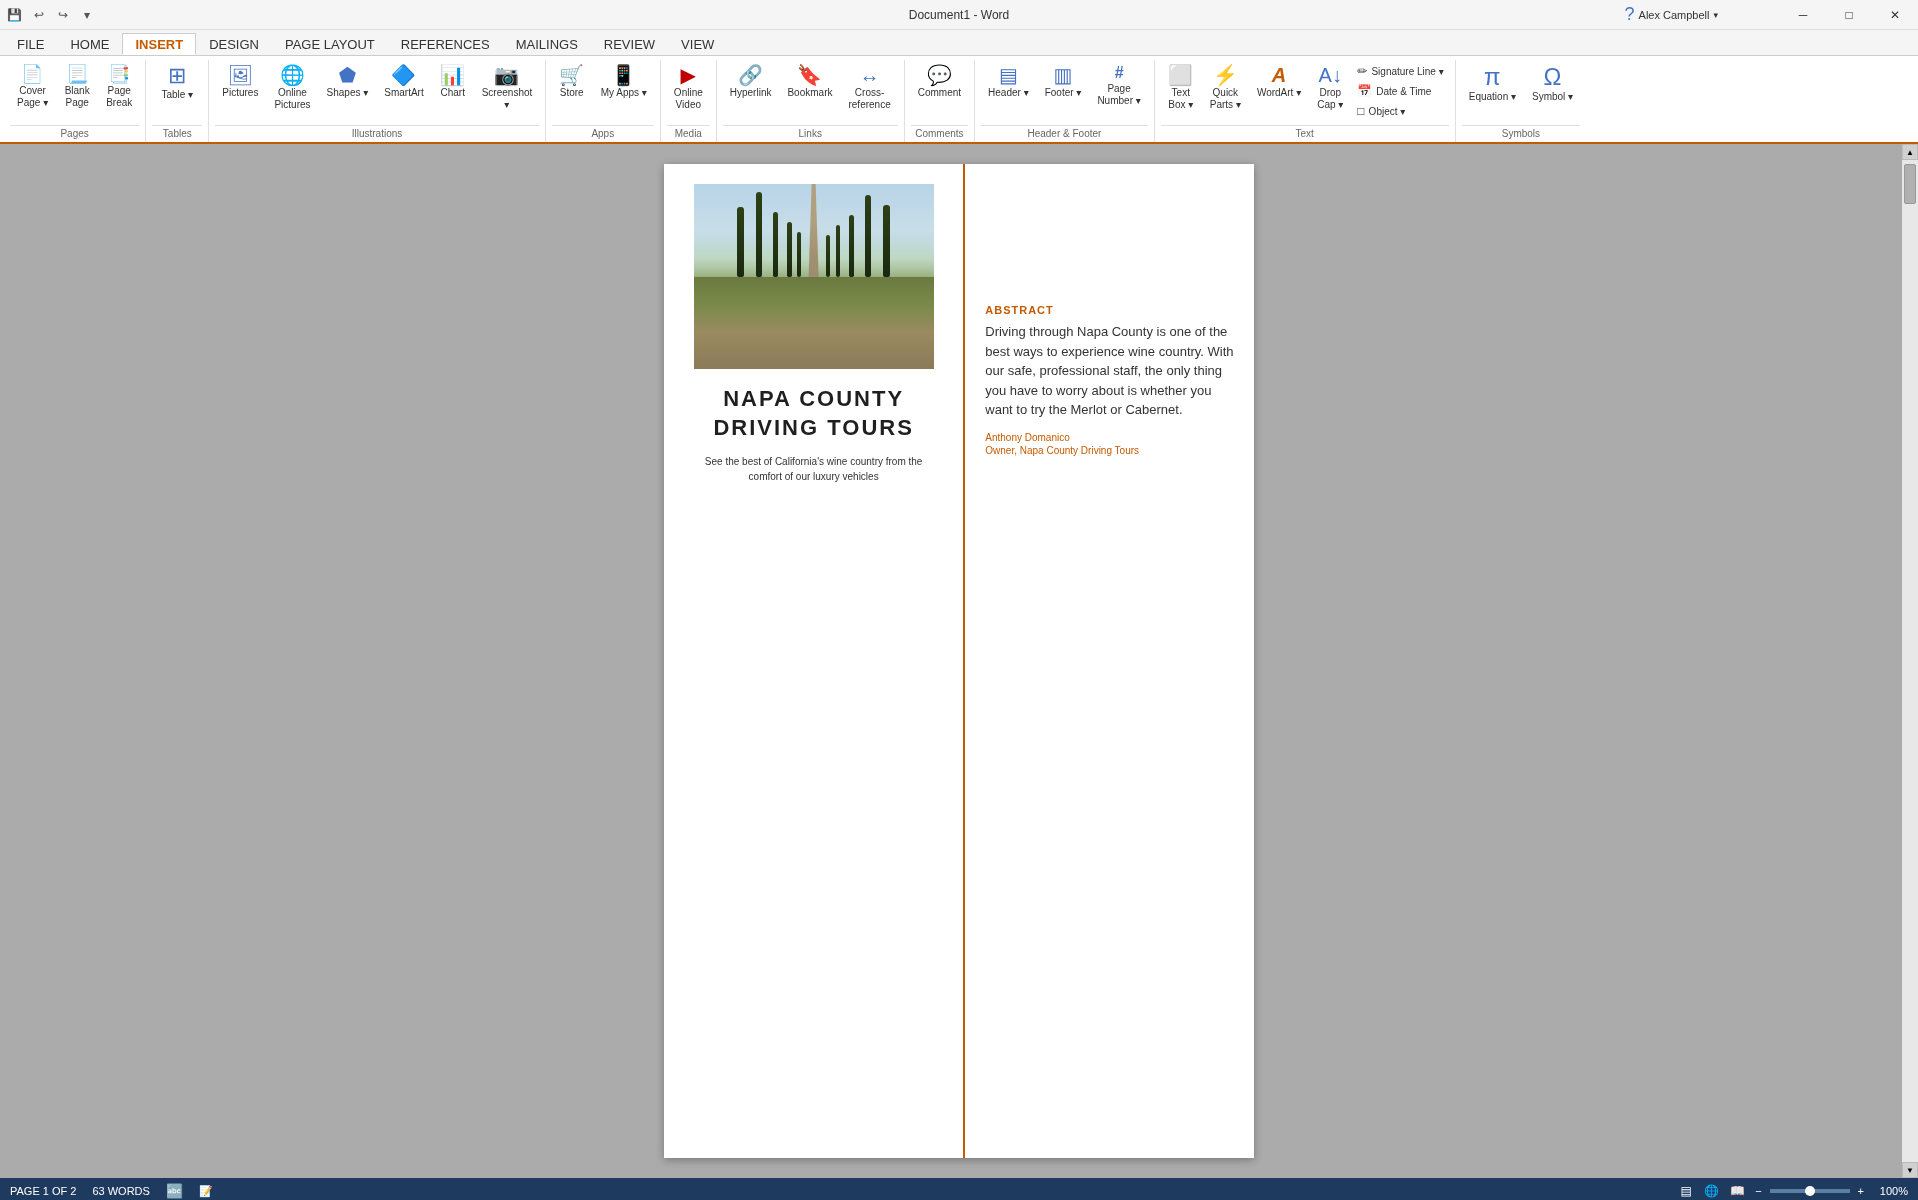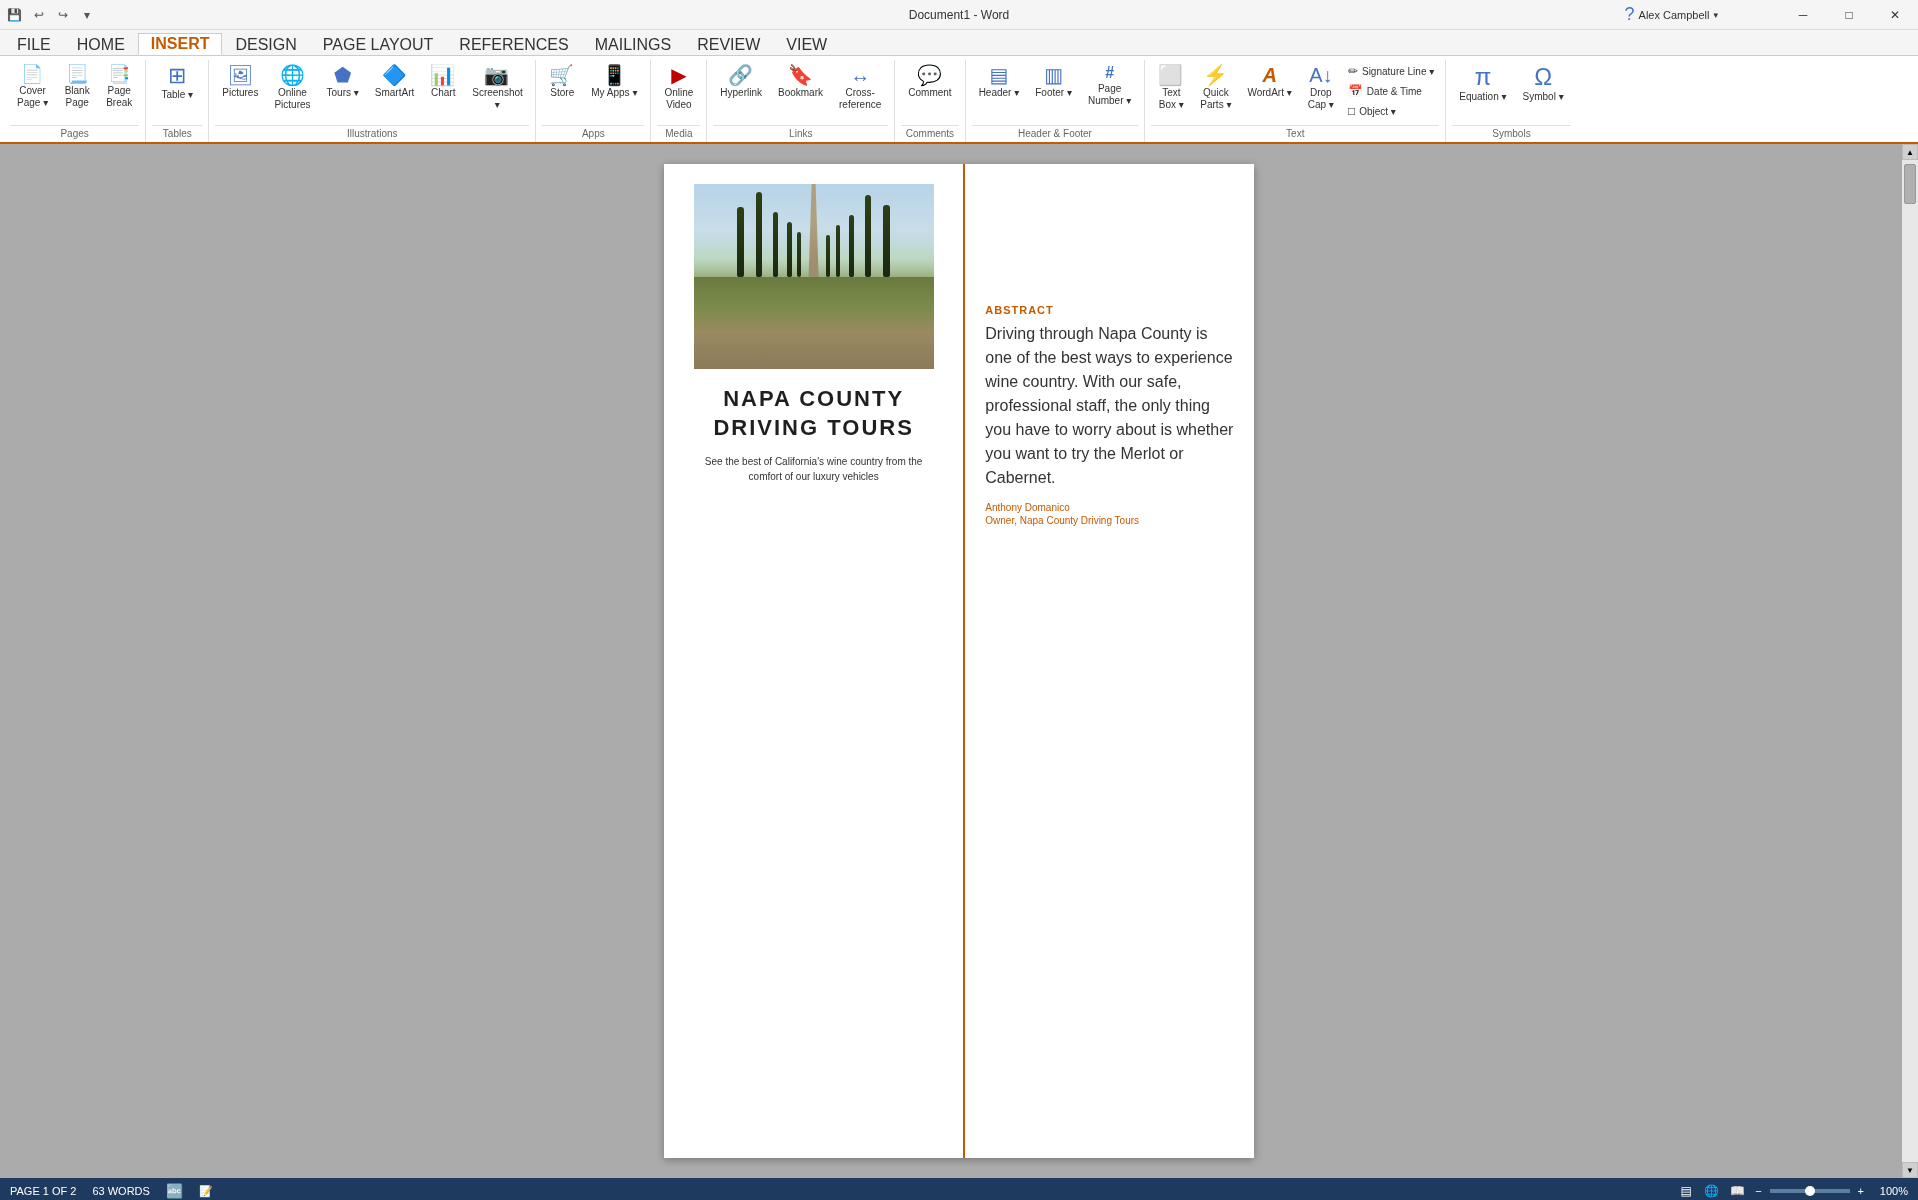--- a/index.html
+++ b/index.html
@@ -16,21 +16,21 @@
     #ribbon-tabs {
       background: #f5f5f5;
       height: 26px;
       display: flex;
       align-items: flex-end;
       border-bottom: 1px solid #ccc;
       padding-left: 4px;
     }
     .ribbon-tab {
       padding: 4px 12px;
-      font-size: 16px;
+      font-size: 13px;
       cursor: pointer;
       color: #333;
       border: 1px solid transparent;
       border-bottom: none;
       height: 22px;
       display: flex;
       align-items: center;
       margin-top: 26px;
     }
     .ribbon-tab.active {
@@ -213,21 +213,21 @@
       margin-top: 120px;
     }
     .abstract-label {
       color: #c55a00;
       font-size: 11px;
       font-weight: bold;
       letter-spacing: 1px;
       margin-bottom: 6px;
     }
     .abstract-text {
-      font-size: 16px;
+      font-size: 13px;
       color: #333;
       line-height: 1.5;
       margin-bottom: 12px;
     }
     .author-name {
       color: #c55a00;
       font-size: 10px;
       margin-bottom: 2px;
     }
     .author-title {
@@ -454,21 +454,21 @@
       <div class="ribbon-btn">
         <span class="icon" style="font-size:20px;">🖼</span>
         <span class="ribbon-btn-label">Pictures</span>
       </div>
       <div class="ribbon-btn">
         <span class="icon" style="font-size:20px;">🌐</span>
         <span class="ribbon-btn-label">Online<br>Pictures</span>
       </div>
       <div class="ribbon-btn">
         <span class="icon" style="font-size:20px;color:#4472c4;">⬟</span>
-        <span class="ribbon-btn-label">Tours ▾</span>
+        <span class="ribbon-btn-label">Shapes ▾</span>
       </div>
       <div class="ribbon-btn">
         <span class="icon" style="font-size:20px;color:#70ad47;">🔷</span>
         <span class="ribbon-btn-label">SmartArt</span>
       </div>
       <div class="ribbon-btn">
         <span class="icon" style="font-size:20px;color:#ed7d31;">📊</span>
         <span class="ribbon-btn-label">Chart</span>
       </div>
       <div class="ribbon-btn">

